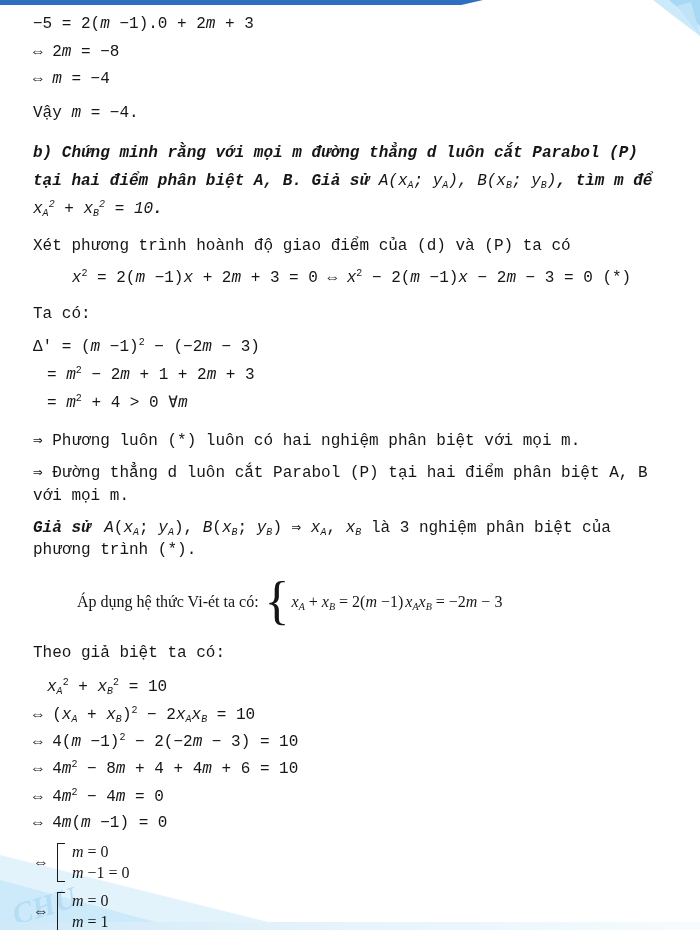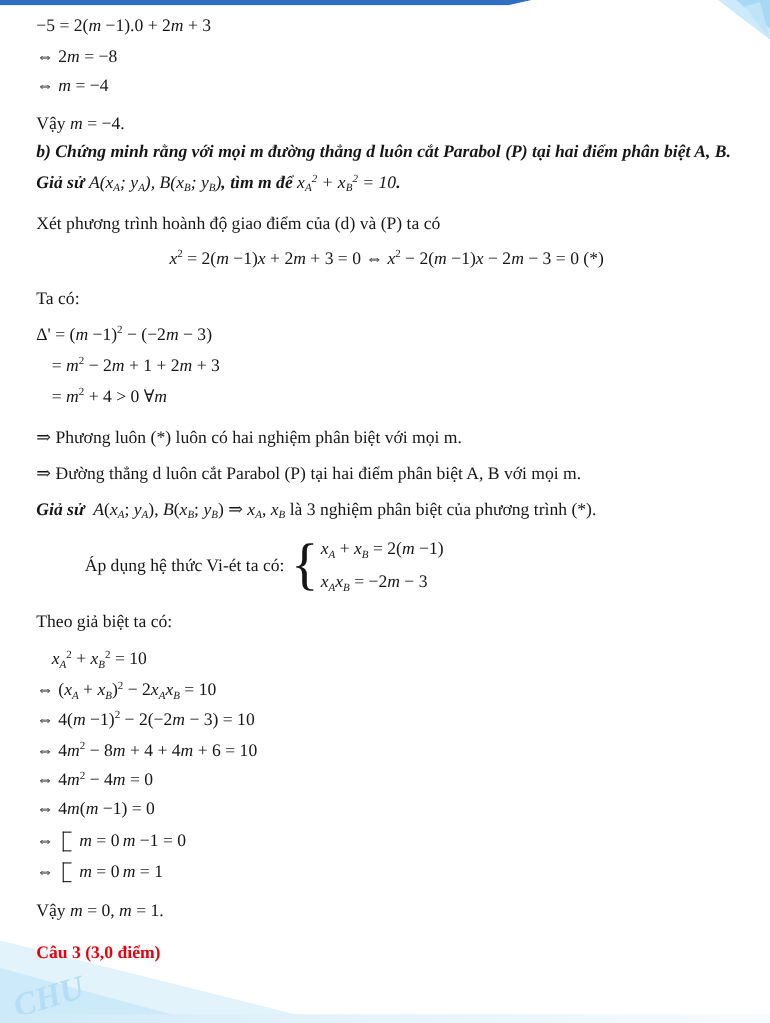--- a/index.html
+++ b/index.html
@@ -13,41 +13,41 @@
     clip-path:polygon(0 0,100% 0,95.5% 100%,0 100%);border-bottom-right-radius:6px;
   }
   .corner-tr{position:absolute;top:0;right:0;}
   .watermark{position:absolute;left:0;bottom:0;}
   .bottom-band{
     position:absolute;left:0;bottom:0;width:700px;height:8px;
     background:linear-gradient(90deg,#cfe9f8 0%,#e4f3fb 45%,#f6fbfe 100%);
   }
   
   .content{position:relative;padding:9px 30px 0 33px;z-index:2;}
-  p{margin:0;line-height:1.4;}
+  p{margin:0;line-height:1.4;font-family:Liberation Mono, monospace;}
   .math-line i{font-style:italic;}
   sub{font-size:10px;vertical-align:-3px;line-height:0;}
   sup{font-size:10px;vertical-align:6px;line-height:0;}
   .mt4{margin-top:4px;}.mt5{margin-top:5px;}.mt6{margin-top:6px;}.mt8{margin-top:8px;}
   .mt10{margin-top:10px;}.mt12{margin-top:12px;}.mt14{margin-top:14px;}.mt16{margin-top:16px;}
   .ind{padding-left:14px;}
-  .heading{font-weight:bold;font-style:italic;line-height:1.75;}
+  .heading{font-weight:bold;font-style:italic;line-height:1.75;margin-top:14px;}
   .heading .m-seg{font-weight:normal;}
   .centered{text-align:center;margin-top:10px;}
   .label-inline{margin-right:4px;}
   
   .system{display:flex;align-items:center;margin-top:14px;margin-left:44px;}
   .system .sys-label{margin-right:6px;}
   .brace{font-size:52px;font-weight:400;line-height:1;transform:translateY(-1px);margin-right:2px;}
-  .sys-rows{display:flex;flex-direction:column;gap:12px;}
+  .sys-rows{display:flex;flex-direction:row;gap:2px;}
   
   .cases{display:flex;align-items:center;margin-top:6px;}
   .cases .arrow{margin-right:8px;}
   .lbracket{align-self:stretch;width:7px;border-left:1.6px solid #1a1a1a;border-top:1.6px solid #1a1a1a;border-bottom:1.6px solid #1a1a1a;margin:2px 7px 2px 0;}
-  .case-rows{display:flex;flex-direction:row;gap:3px;padding:2px 0;}
+  .case-rows{display:flex;flex-direction:column;gap:3px;padding:2px 0;}
   .red-heading{color:#e8000e;font-weight:bold;margin-top:16px;}
 </style>
 </head>
 <body>
 
 <div class="page">
 
   <div class="top-bar"></div>
 
   <svg class="corner-tr" width="75" height="42" viewBox="0 0 75 42">

